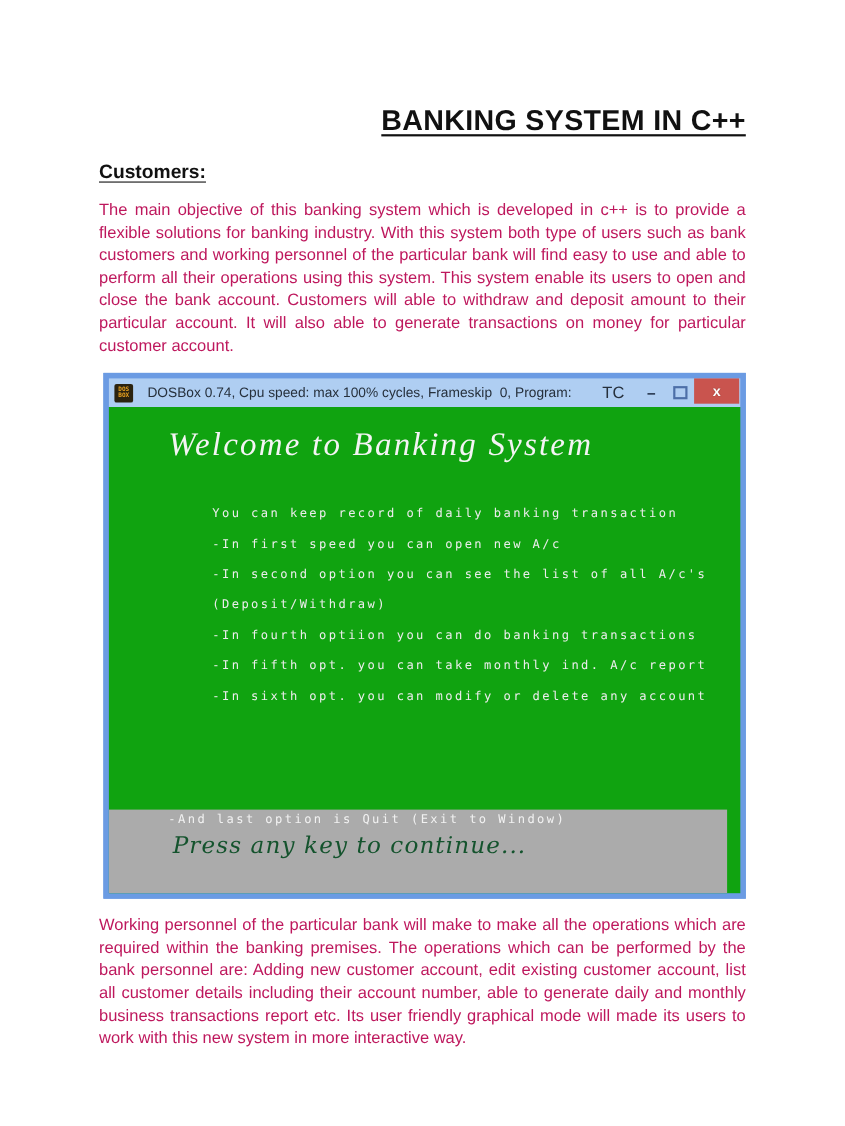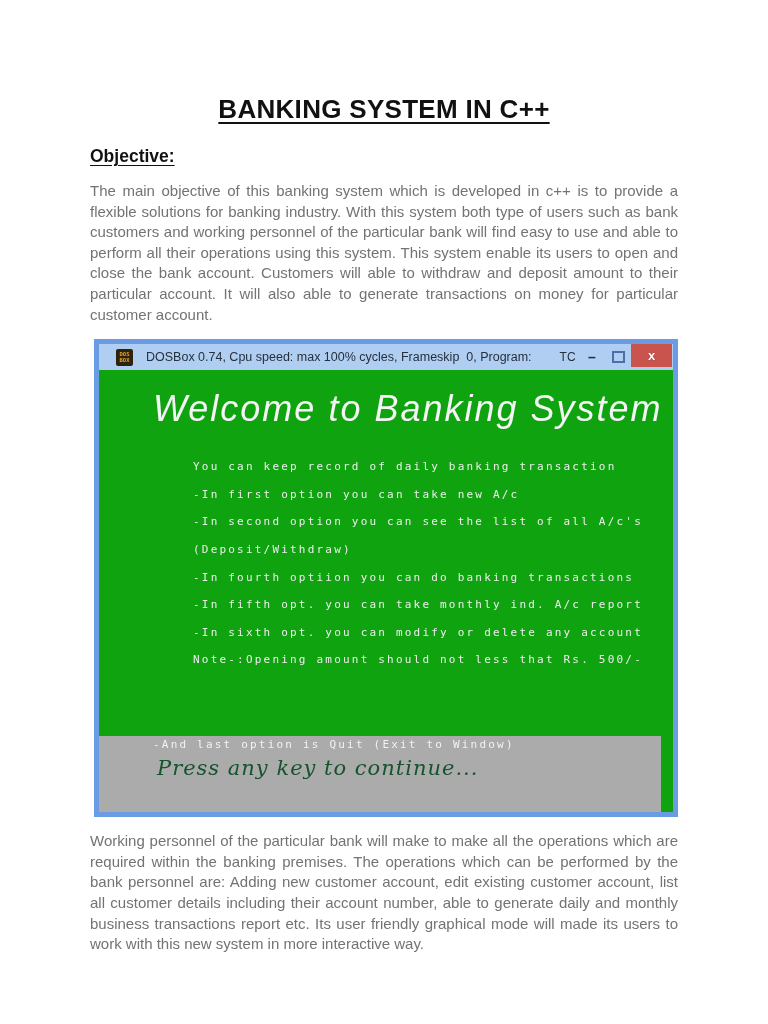--- a/index.html
+++ b/index.html
@@ -4,53 +4,53 @@
 <style>
   html,body { margin:0; padding:0; }
   body {
     width:768px; height:1024px; background:#ffffff;
     font-family:"Liberation Sans", sans-serif; color:#1d1d1d;
     position:relative; overflow:hidden;
   }
   .page { padding:0 90px; }
 
   h1.doc-title {
-    margin:94px 0 0 0; text-align:center;
+    margin:94px 0 0 0; text-align:right;
     font-size:26px; font-weight:bold; color:#111;
     text-decoration:underline; text-underline-offset:4px;
     letter-spacing:0.3px;
   }
   h2.section-heading {
     margin:21px 0 0 0; font-size:17.5px; font-weight:bold; color:#111;
     text-decoration:underline; text-underline-offset:3px;
   }
   p.para {
     margin:14px 0 0 0; font-size:15px; line-height:20.6px;
-    text-align:justify; color:#737373;
+    text-align:justify; color:#be185d;
   }
 
   
   .dosbox {
     margin:14px 0 0 4px; width:574px;
     border:5px solid #6B9BE3; background:#6B9BE3;
   }
   .titlebar {
     height:26px; background:#AFCEF2; position:relative;
-    display:flex; align-items:center; padding-left:17px;text-align:center;
+    display:flex; align-items:center; padding-left:5px;text-align:center;
   }
   .appicon {
     width:17px; height:17px; background:#2b2310; border-radius:2px;
     display:flex; flex-direction:column; align-items:center; justify-content:center;
     font-family:"DejaVu Sans Mono", monospace; font-size:5.5px; font-weight:bold;
     color:#e8a11f; line-height:6px; letter-spacing:0; flex:0 0 auto;
   }
   .titletext {
     font-size:12.5px; color:#26303c; margin-left:13px; white-space:pre;
   }
-  .prog { font-size:12px; color:#26303c; margin-left:28px; }
+  .prog { font-size:15px; color:#26303c; margin-left:28px; }
   .controls {
     position:absolute; right:1px; top:0; height:26px;
     display:flex; align-items:flex-start;
   }
   .btn-min {
     width:26px; height:26px; display:flex; align-items:center; justify-content:center;
     color:#1e2c44; font-weight:bold; font-size:14px; line-height:1;
   }
   .btn-max {
     width:26px; height:26px; display:flex; align-items:center; justify-content:center;
@@ -59,22 +59,22 @@
   .btn-close {
     width:41px; height:23px; background:#C9544E;
     display:flex; align-items:center; justify-content:center;
     color:#fff; font-weight:bold; font-size:13px;
     text-shadow:0 0 1px #7a2724;
   }
 
   .screen { position:relative; background:#10A310; height:442px; overflow:hidden; }
   .welcome {
     position:absolute; top:18px; left:54px;
-    font-family:Liberation Sans, sans-serif; font-style:italic;
-    font-size:36px; color:#f4f4f4; letter-spacing:2px; white-space:nowrap;
+    font-family:Liberation Serif, serif; font-style:italic;
+    font-size:30px; color:#f4f4f4; letter-spacing:2px; white-space:nowrap;
   }
   .term { position:absolute; top:90px; left:54px;margin-left:40px; }
   .tline {
     font-family:"DejaVu Sans Mono", monospace; font-size:11px;
     letter-spacing:2.2px; color:#EDEDED; height:27.6px; white-space:pre;
   }
   .grayband {
     position:absolute; left:0; right:12px; bottom:0; height:74px;
     background:#ABABAB; padding-top:2px;
   }
@@ -85,21 +85,21 @@
     font-size:21px; color:#14532d; letter-spacing:1px; white-space:nowrap;
   }
 </style>
 </head>
 <body>
 
 <div class="page">
 
   <h1 class="doc-title">BANKING SYSTEM IN C++</h1>
 
-  <h2 class="section-heading">Objective:</h2>
+  <h2 class="section-heading">Customers:</h2>
 
   <p class="para">The main objective of this banking system which is developed in c++ is to provide a flexible solutions for banking industry. With this system both type of users such as bank customers and working personnel of the particular bank will find easy to use and able to perform all their operations using this system. This system enable its users to open and close the bank account. Customers will able to withdraw and deposit amount to their particular account. It will also able to generate transactions on money for particular customer account.</p>
 
   <div class="dosbox">
 
     <div class="titlebar">
       <span class="appicon">
         <span>DOS</span>
         <span>BOX</span>
       </span>
@@ -116,27 +116,26 @@
             <span>x</span>
           </span>
       </span>
     </div>
 
     <div class="screen">
       <div class="welcome">Welcome to Banking System</div>
 
       <div class="term">
         <div class="tline">You can keep record of daily banking transaction</div>
-        <div class="tline">-In first option you can take new A/c</div>
+        <div class="tline">-In first speed you can open new A/c</div>
         <div class="tline">-In second option you can see the list of all A/c's</div>
         <div class="tline">(Deposit/Withdraw)</div>
         <div class="tline">-In fourth optiion you can do banking transactions</div>
         <div class="tline">-In fifth opt. you can take monthly ind. A/c report</div>
         <div class="tline">-In sixth opt. you can modify or delete any account</div>
-        <div class="tline">Note-:Opening amount should not less that Rs. 500/-</div>
       </div>
 
       <div class="grayband">
         <div class="tline">-And last option is Quit (Exit to Window)</div>
         <div class="presskey">Press any key to continue...</div>
       </div>
     </div>
 
   </div>
 

